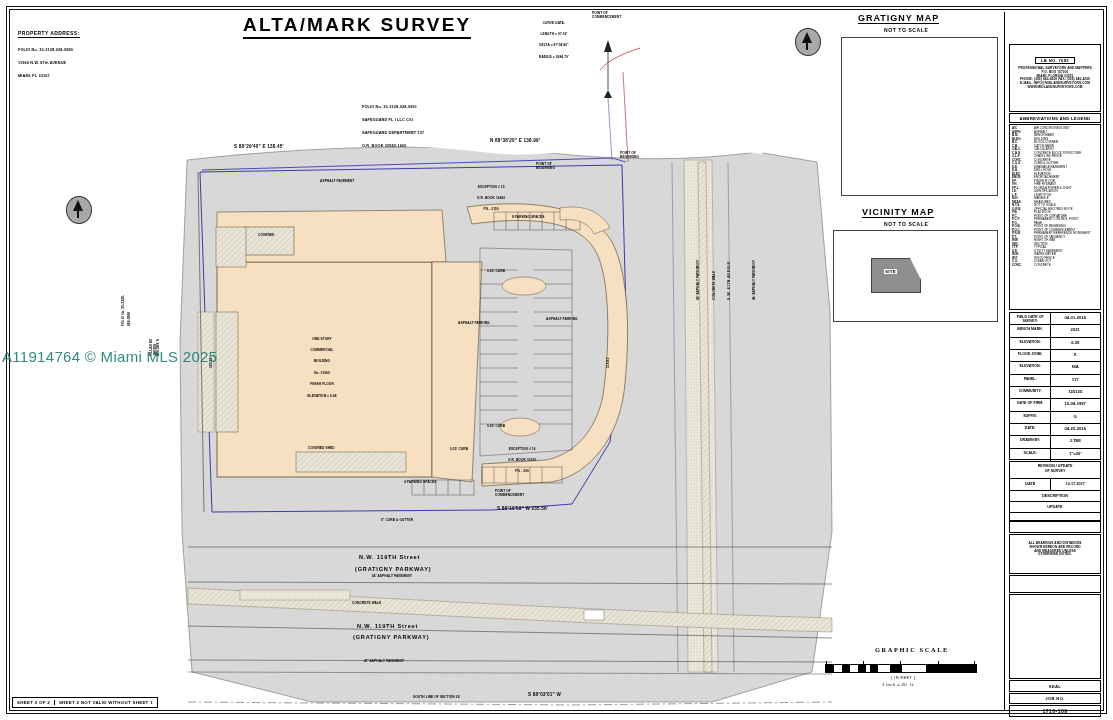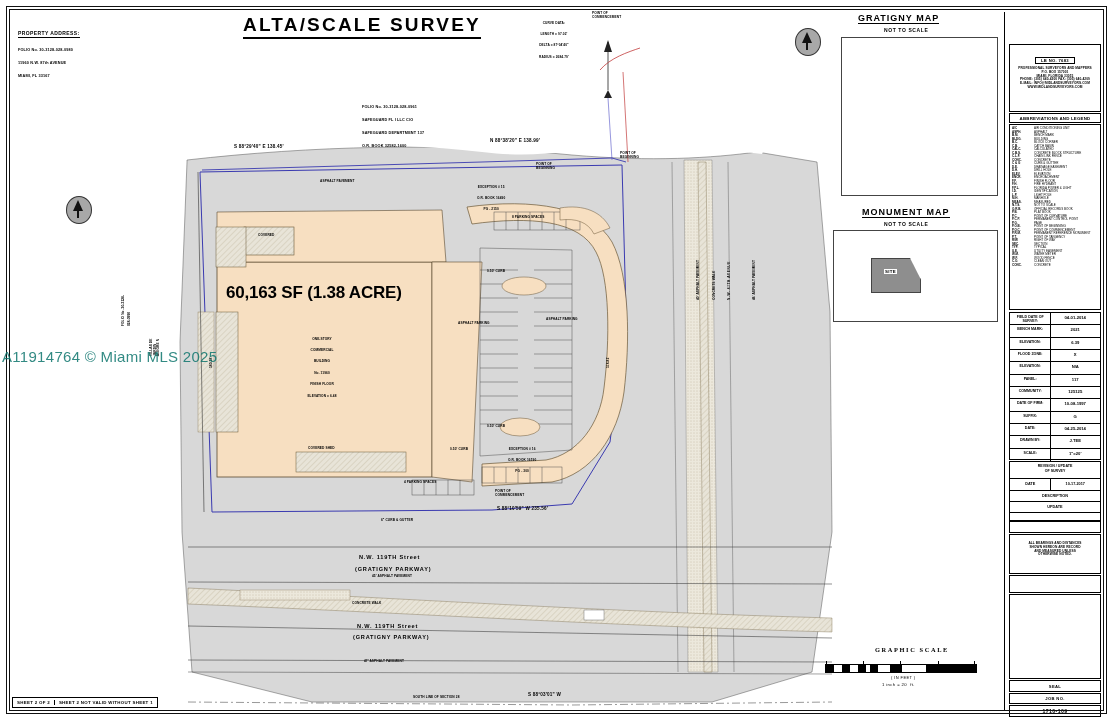--- a/index.html
+++ b/index.html
@@ -207,21 +207,21 @@
     <path d="M596,30 L596,78" stroke="#222" stroke-width=".8"></path>
     <path d="M592,40 L596,28 L600,40 Z" fill="#222"></path>
     <path d="M588,58 C598,46 616,40 628,36" stroke="#c23b3b" stroke-width=".8" fill="none"></path>
     <path d="M596,78 L592,86 L600,86 Z" fill="#222"></path>
     <line x1="596" y1="86" x2="600" y2="148" stroke="#6a6acf" stroke-width=".7"></line>
 
     <path d="M190,158 L470,150 L600,146 L614,150" stroke="#3a3ab0" stroke-width=".9" fill="none"></path>
     <line x1="611" y1="60" x2="616" y2="150" stroke="#c23b3b" stroke-width=".7"></line>
   </svg>
 
-  <div class="txt bold" id="main-title">ALTA/SCALE SURVEY</div>
+  <div class="txt bold" id="main-title">ALTA/MARK SURVEY</div>
 
   <div class="txt" id="prop-addr-head">PROPERTY ADDRESS:</div>
   <div class="txt micro2 bold" id="prop-addr-body">
     <div>FOLIO No. 30-3128-028-0980</div>
     <div>11960 N.W. 87th AVENUE</div>
     <div>MIAMI, FL 33167</div>
   </div>
 
   <div class="txt micro bold" style="left:539px;top:14px;text-align:center;">
     <div>CURVE DATA:</div>
@@ -237,21 +237,20 @@
     <div>SAFEGUARD DEPARTMENT 137</div>
     <div>O.R. BOOK 32582-1600</div>
   </div>
 
   <div class="txt tiny bold" style="left:234px;top:144px;">S 88°29'40" E 138.45'</div>
   <div class="txt tiny bold" style="left:490px;top:138px;">N 88°38'20" E 138.99'</div>
   <div class="txt tiny bold" style="left:497px;top:506px;">S 88°10'59" W 235.56'</div>
   <div class="txt micro bold" style="left:413px;top:696px;">SOUTH LINE OF SECTION 28</div>
   <div class="txt tiny bold" style="left:528px;top:692px;">S 88°03'01" W</div>
 
-  <div class="txt" id="area-label">60,163 SF (1.38 ACRE)</div>
 
   <div class="txt micro bold" style="left:293px;top:330px;text-align:center;width:58px;">
     <div>ONE-STORY</div>
     <div>COMMERCIAL</div>
     <div>BUILDING</div>
     <div>No. 11960</div>
     <div>FINISH FLOOR</div>
     <div>ELEVATION = 6.48</div>
   </div>
 
@@ -318,21 +317,21 @@
   <div class="north" style="left:795px;top:28px;">
     <div class="disc"></div>
       <div class="arw"></div>
       <div class="stem"></div>
   </div>
 
   <div class="txt" id="locmap-title">GRATIGNY MAP</div>
   <div class="txt" id="locmap-sub">NOT TO SCALE</div>
   <div id="locmap-box"></div>
 
-  <div class="txt" id="vicmap-title">MONUMENT MAP</div>
+  <div class="txt" id="vicmap-title">VICINITY MAP</div>
   <div class="txt" id="vicmap-sub">NOT TO SCALE</div>
   <div id="vicmap-box">
     <div id="vic-site"></div>
     <div id="vic-site-label">SITE</div>
   </div>
 
   <div class="txt bold" id="gs-title">GRAPHIC SCALE</div>
   <div id="gs-bar">
     <div class="gs-w" style="left:8px;width:8px;"></div>
     <div class="gs-w" style="left:24px;width:8px;"></div>

